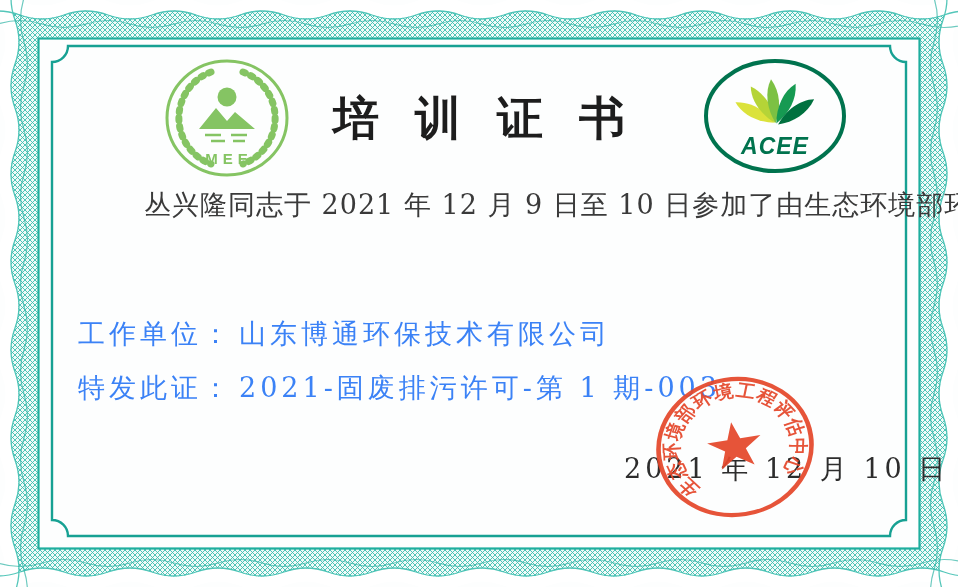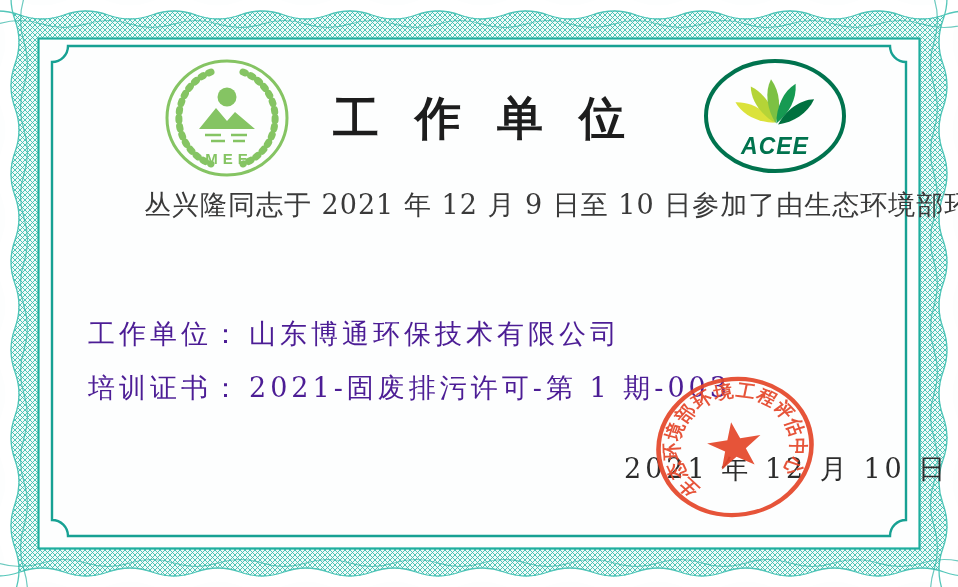--- a/index.html
+++ b/index.html
@@ -13,21 +13,21 @@
     font-size:46px;font-weight:bold;color:#1d1d1d;
     letter-spacing:36px;text-indent:36px;white-space:nowrap;
   }
   .body-text{
     position:absolute;left:88px;top:182px;width:812px;
     font-size:27px;line-height:45px;color:#3a3a3a;
   }
   .body-text .line{white-space:nowrap;letter-spacing:1px;}
   .body-text .line.first{text-indent:56px;}
   .field{
-    position:absolute;left:88px;font-size:27px;color:#4c1d95;
+    position:absolute;left:78px;font-size:27px;color:#3b82f6;
     letter-spacing:4px;white-space:nowrap;
   }
   .field.work-unit{top:316px;}
   .field.cert-number{top:370px;}
   .field .label{margin-right:6px;}
   .issue-date{
     position:absolute;left:624px;top:451px;font-size:27px;color:#2d2d2d;
     letter-spacing:4px;white-space:nowrap;z-index:2;text-align:center;
   }
   .seal-svg{position:absolute;left:633px;top:349px;z-index:3;opacity:.93;}
@@ -85,21 +85,21 @@
     </g>
     <circle cx="0" cy="-21" r="9.5" fill="#85c463"></circle>
     <path d="M -28 11 L -11 -10 L 0 3 L 8 -6 L 28 11 Z" fill="#85c463"></path>
     <g stroke="#85c463" stroke-width="2.6">
       <path d="M -22 17 H -6 M 4 17 H 20"></path>
       <path d="M -16 23 H -2 M 6 23 H 18"></path>
     </g>
     <text x="2" y="46" text-anchor="middle" font-family="Liberation Sans, sans-serif" font-size="15" font-weight="bold" letter-spacing="5" fill="#85c463">MEE</text>
   </svg>
 
-  <div class="title">工作单位</div>
+  <div class="title">培训证书</div>
 
   <svg class="logo-svg acee" width="152" height="120" viewBox="-76 -60 152 120">
     <defs>
       <path id="aleaf" d="M0 6 C -7 -8 -8 -26 0 -38 C 8 -24 7 -8 0 6 Z"></path>
     </defs>
     <ellipse cx="0" cy="0" rx="69" ry="55" fill="none" stroke="#00734e" stroke-width="4"></ellipse>
     <g>
       <use href="#aleaf" transform="translate(-6,4) rotate(-62)" fill="#dbe23b"></use>
       <use href="#aleaf" transform="translate(-3,2) rotate(-34)" fill="#b5d437"></use>
       <use href="#aleaf" transform="translate(0,1) rotate(-6)" fill="#7cc143"></use>
@@ -110,21 +110,21 @@
   </svg>
 
   <div class="body-text">
     <div class="line first">丛兴隆同志于 2021 年 12 月 9 日至 10 日参加了由生态环境部环</div>
   </div>
 
   <div class="field work-unit">
     <span class="label">工作单位：</span><span class="value">山东博通环保技术有限公司</span>
   </div>
   <div class="field cert-number">
-    <span class="label">培训证书：</span><span class="value">2021-固废排污许可-第 1 期-003</span>
+    <span class="label">特发此证：</span><span class="value">2021-固废排污许可-第 1 期-003</span>
   </div>
 
   <div class="issue-date">2021 年 12 月 10 日</div>
 
   <svg class="seal-svg" width="204" height="196" viewBox="-102 -98 204 196">
     <g transform="rotate(-9) scale(1.05,0.93)">
       <circle cx="0" cy="0" r="73" fill="none" stroke="#e5472b" stroke-width="4.5"></circle>
       <path d="M0 -27 L6.17 -8.49 L25.68 -8.34 L9.99 3.24 L15.87 21.84 L0 10.5 L-15.87 21.84 L-9.99 3.24 L-25.68 -8.34 L-6.17 -8.49 Z" fill="#e5472b"></path>
       <defs>
         <path id="sealArc" d="M -38.2 38.2 A 54 54 0 1 1 38.2 38.2" fill="none"></path>

